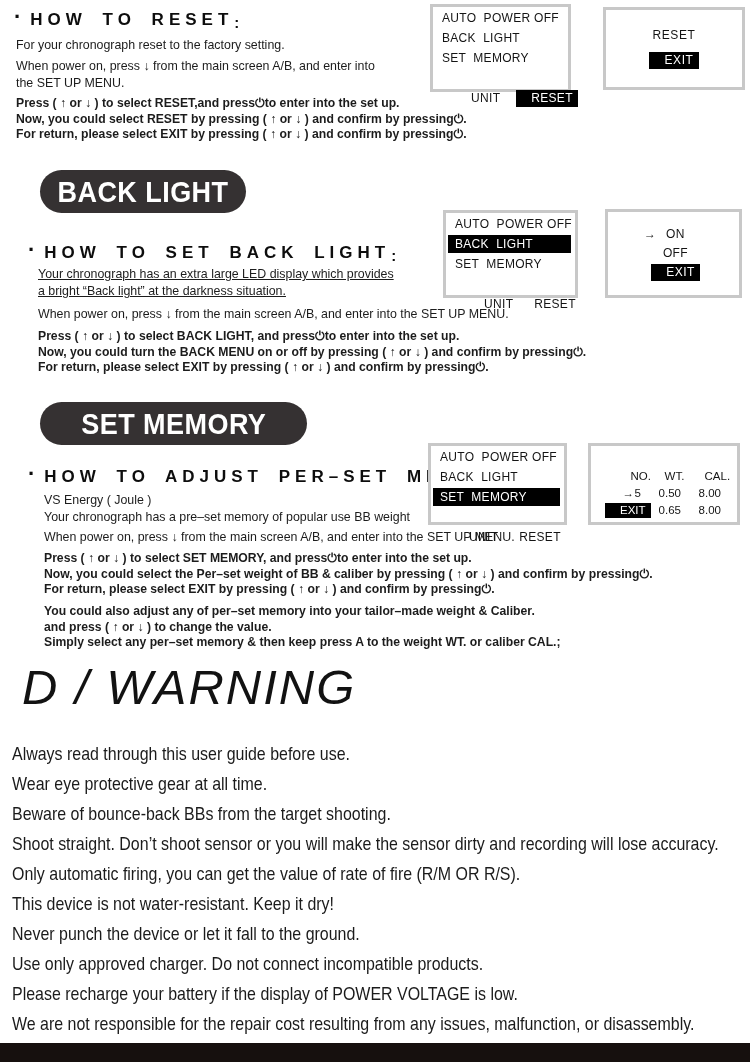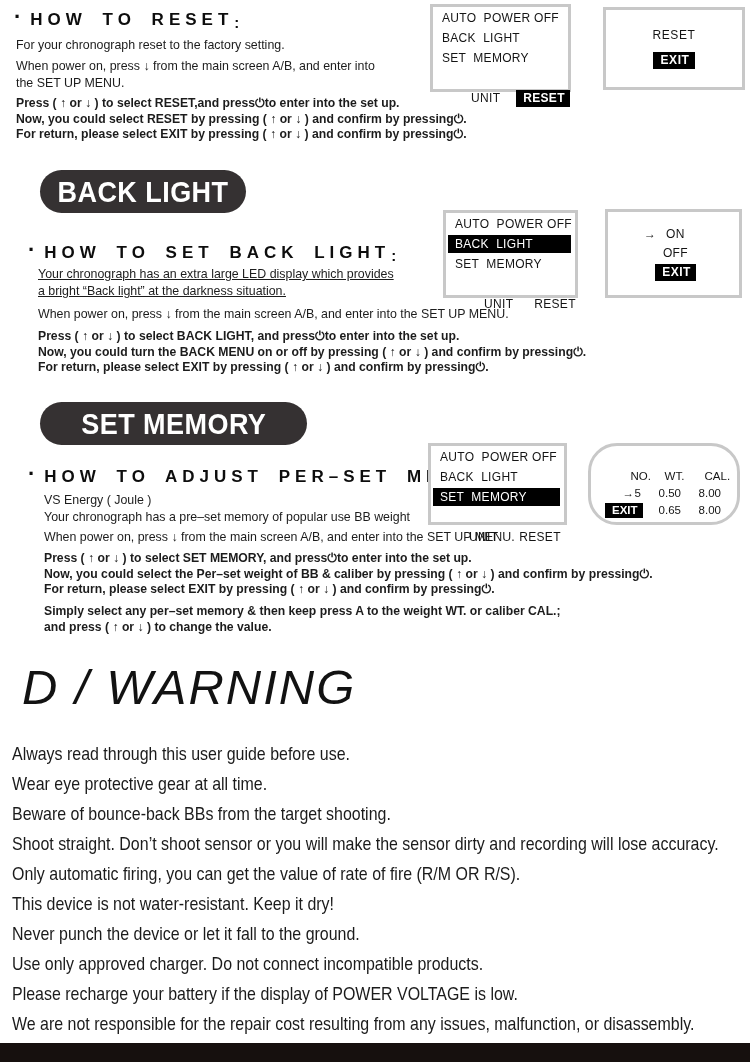--- a/index.html
+++ b/index.html
@@ -27,22 +27,21 @@
     border:3px solid var(--screen-border,#c8c8c8); color:#141414;
   }
   .menu-screen { padding-top:1px; font-size:12px; letter-spacing:0.3px; }
   .mrow { height:20px; line-height:20px; padding-left:9px; white-space:pre; }
   .mrow.hl-bar {
     background:var(--highlight-bg,#000); color:var(--highlight-text,#fff);
     height:18px; line-height:18px; margin:1px 4px 1px 2px; padding-left:7px;
   }
   .hl {
     background:var(--highlight-bg,#000); color:var(--highlight-text,#fff);
-    padding:1px 5px 2px 7px;
-    font-weight:bold;
+    padding:1px 5px 2px 15px;
   }
   .mrow .right-hl { margin-left:16px; }
 
   .confirm-screen {
     display:flex; flex-direction:column; align-items:center; justify-content:center;
     gap:10px; font-size:12px; letter-spacing:0.6px;
   }
 
   .options-screen { display:flex; align-items:center; justify-content:center; font-size:12px; letter-spacing:0.4px; }
   .opt-col { display:flex; flex-direction:column; align-items:center; gap:4px; margin-left:4px; }
@@ -93,21 +92,21 @@
   .s2-menu { left:443px; top:210px; width:135px; height:88px; }
   .s2-options { left:605px; top:209px; width:137px; height:89px; }
 
   .s3-pill { left:40px; top:402px; width:267px; height:43px; }
   .s3-heading { left:28px; top:462px; }
   .s3-p1 { left:44px; top:492px; }
   .s3-p2 { left:44px; top:529px; }
   .s3-p3 { left:44px; top:551px; }
   .s3-p4 { left:44px; top:604px; }
   .s3-menu { left:428px; top:443px; width:139px; height:82px; }
-  .s3-mem { left:588px; top:443px; width:152px; height:82px;border-radius:29px; }
+  .s3-mem { left:588px; top:443px; width:152px; height:82px; }
 </style>
 </head>
 <body>
 
 <div class="page">
 
   <section>
     <div class="sec-heading s1-heading">
       <span class="bullet">·</span>
       <span class="h-text">HOW TO RESET</span>
@@ -206,22 +205,23 @@
 
     <div class="para s3-p2">When power on, press ↓ from the main screen A/B, and enter into the SET UP MENU.</div>
 
     <div class="para steps s3-p3">
       <div>Press ( ↑ or ↓ ) to select SET MEMORY, and press⏻to enter into the set up.</div>
       <div>Now, you could select the Per–set weight of BB &amp; caliber by pressing ( ↑ or ↓ ) and confirm by pressing⏻.</div>
       <div>For return, please select EXIT by pressing ( ↑ or ↓ ) and confirm by pressing⏻.</div>
     </div>
 
     <div class="para steps s3-p4">
+      <div>You could also adjust any of per–set memory into your tailor–made weight &amp; Caliber.</div>
+      <div>and press ( ↑ or ↓ ) to change the value.</div>
       <div>Simply select any per–set memory &amp; then keep press A to the weight WT. or caliber CAL.;</div>
-      <div>and press ( ↑ or ↓ ) to change the value.</div>
     </div>
 
     <div class="screen menu-screen s3-menu">
       <div class="mrow">AUTO  POWER OFF</div>
       <div class="mrow">BACK  LIGHT</div>
       <div class="mrow hl-bar">SET  MEMORY</div>
       <div class="mrow">
         <span>UNIT</span><span class="right-hl" style="margin-left:21px;">RESET</span>
       </div>
     </div>

